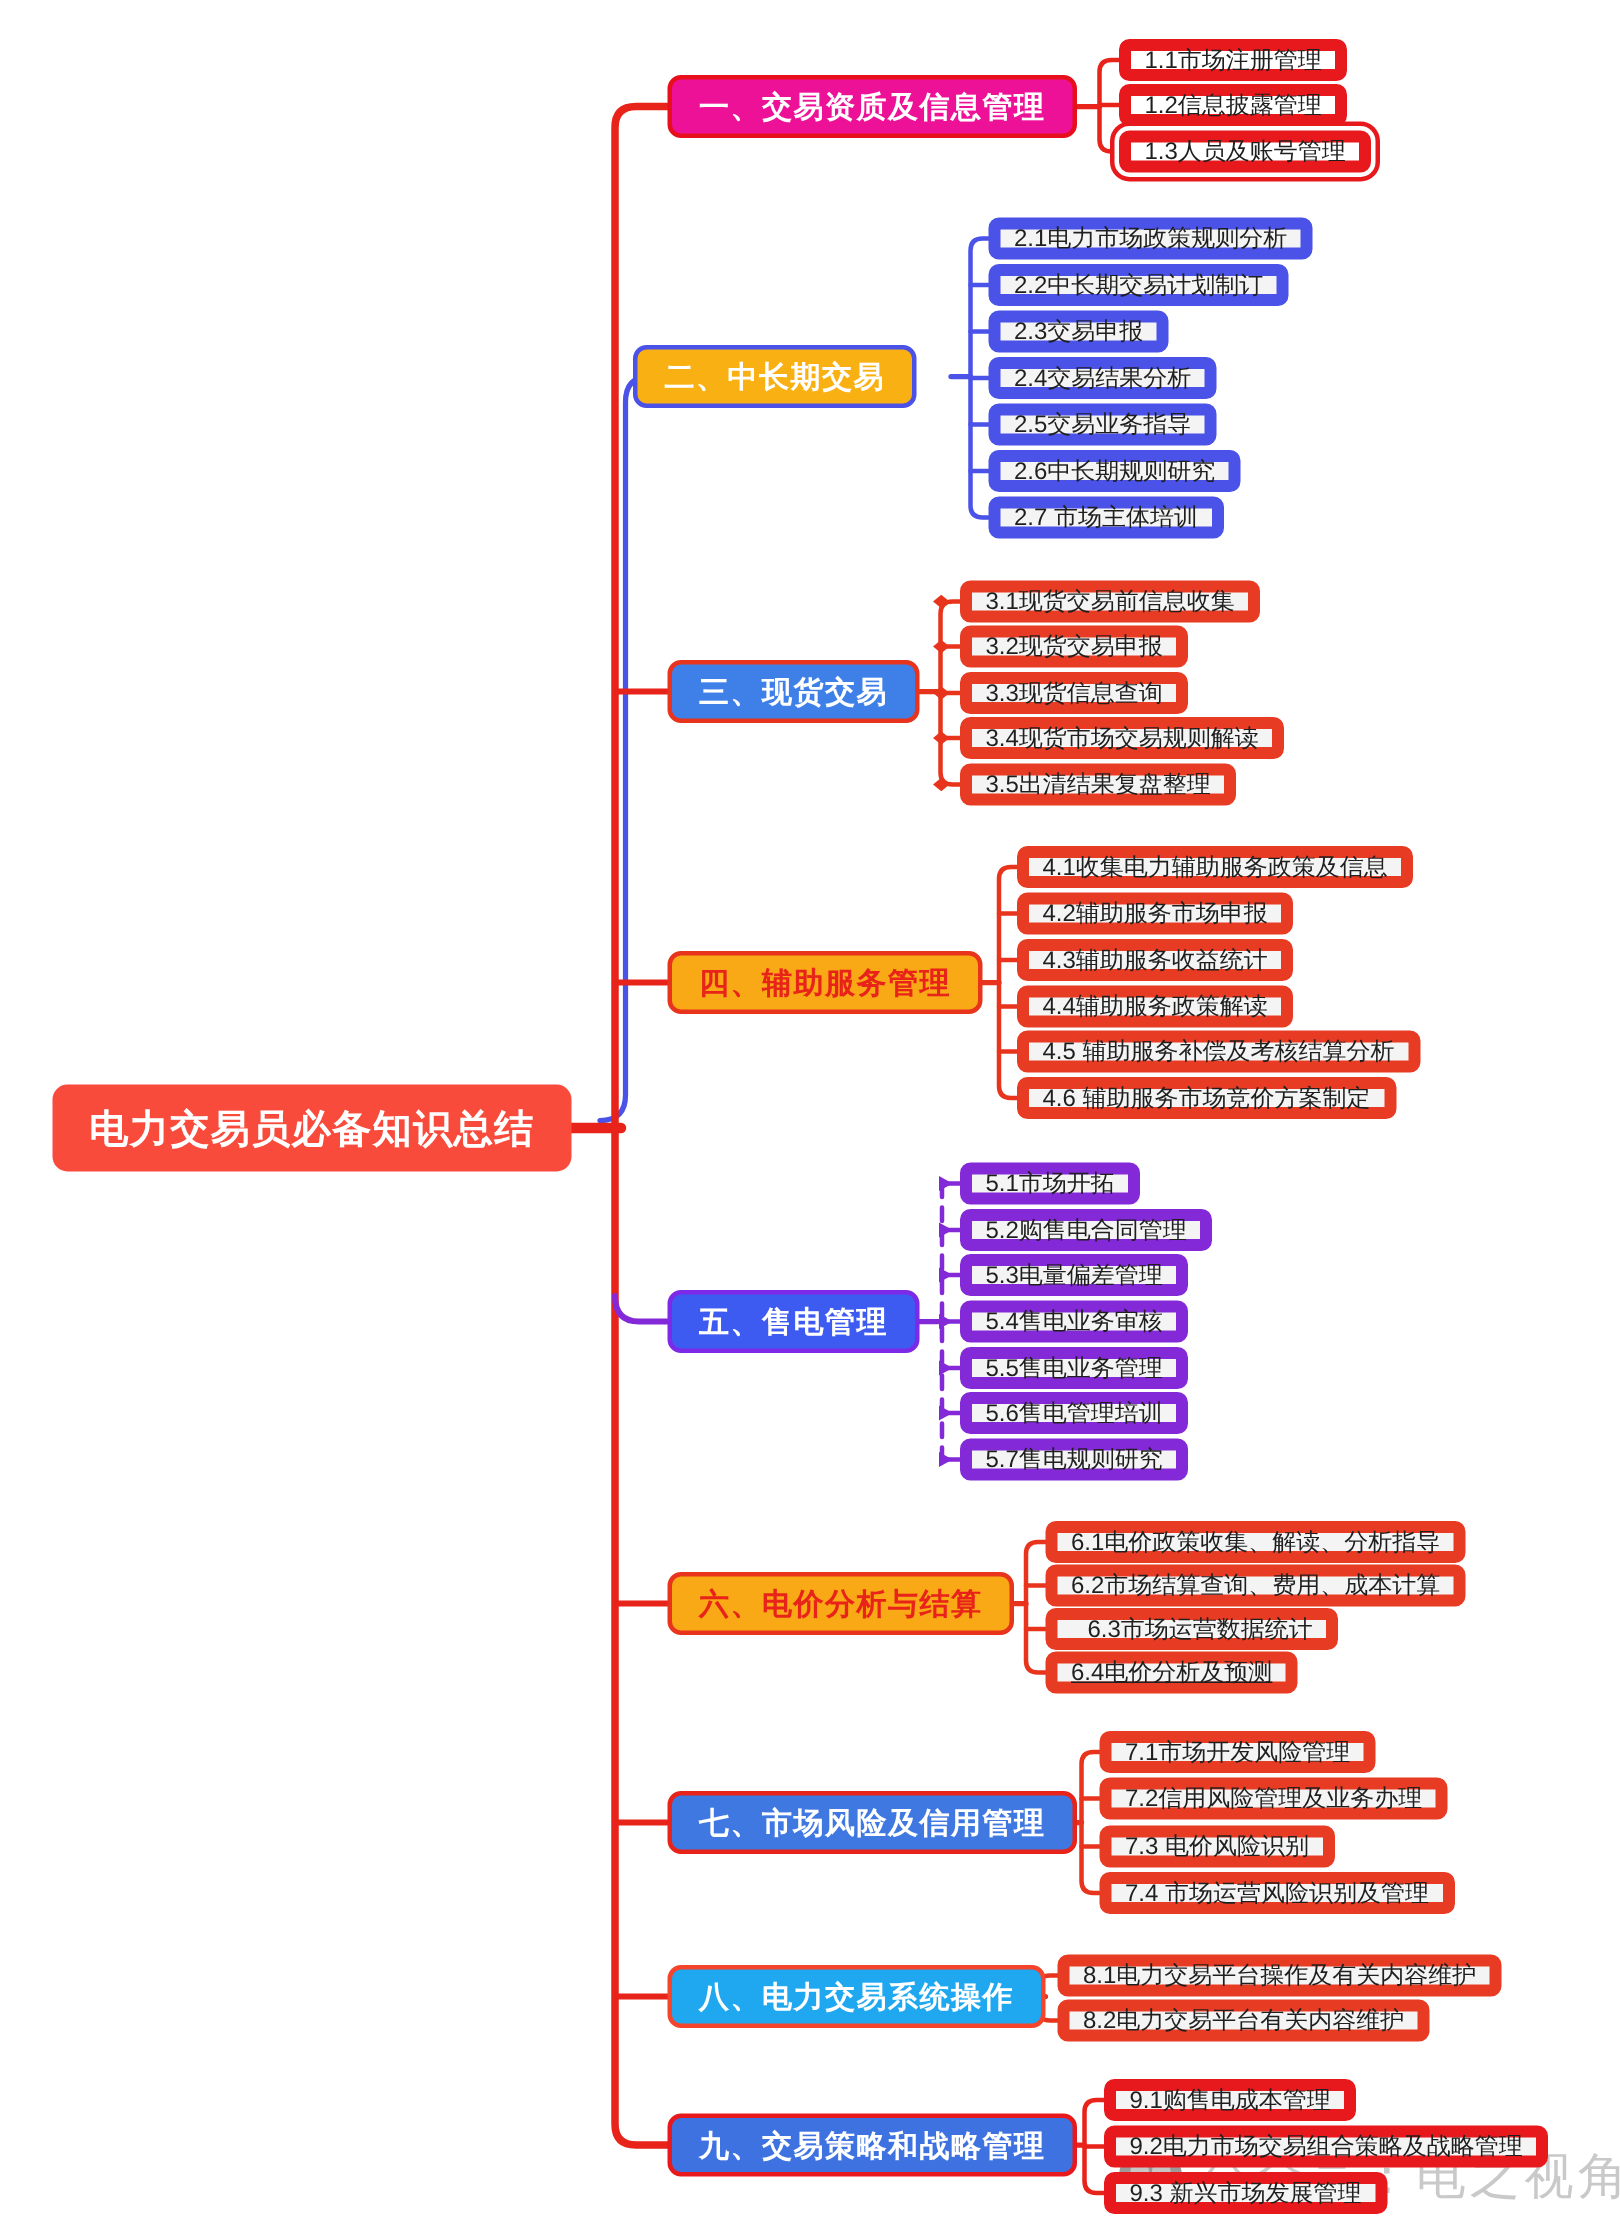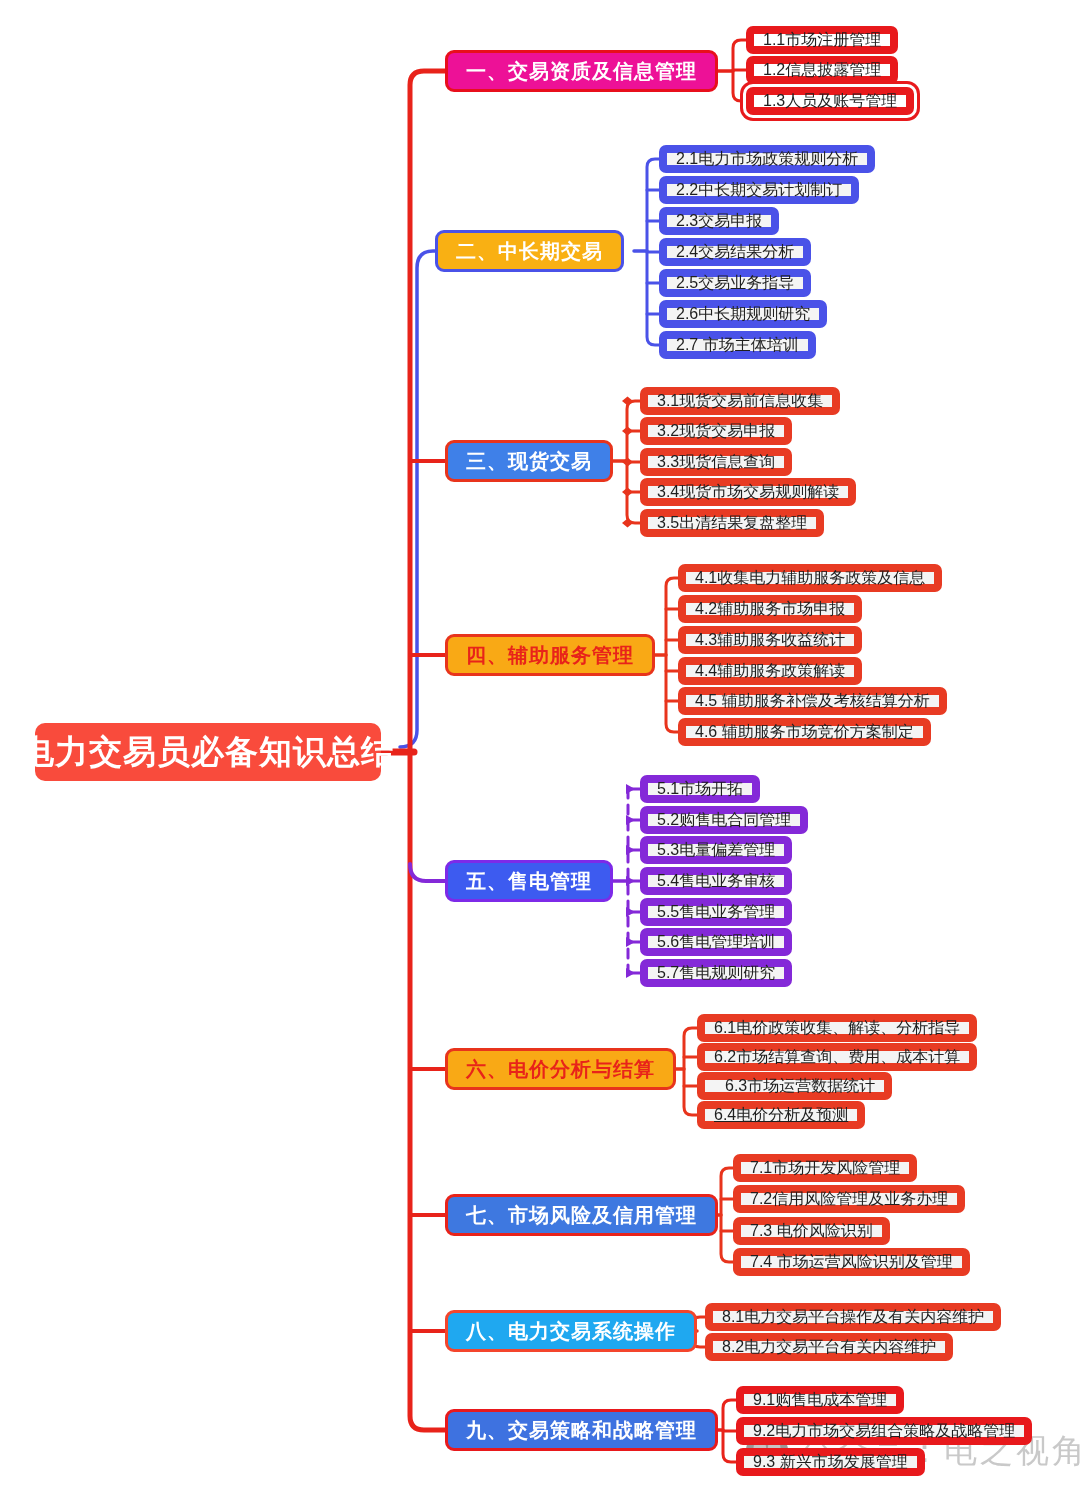--- a/index.html
+++ b/index.html
@@ -4,21 +4,21 @@
 <style>
   html,body{margin:0;padding:0;background:#ffffff;}
   .canvas{
     position:relative;width:1080px;height:1492px;background:#ffffff;overflow:hidden;
     font-family:"Liberation Sans","DejaVu Sans",sans-serif;
   }
   #connector-svg{position:absolute;left:0;top:0;z-index:2;}
   .root{
     position:absolute;left:35px;top:723px;width:346px;height:58px;z-index:3;
     display:flex;align-items:center;justify-content:center;
-    border-radius:10px;font-size:33px;font-weight:bold;letter-spacing:1px;
+    border-radius:10px;font-size:26px;font-weight:bold;letter-spacing:1px;
     white-space:nowrap;box-sizing:border-box;
   }
   .bnode{
     position:absolute;height:42px;z-index:3;display:flex;align-items:center;
     padding:0 18px;border:3.5px solid #000;border-radius:9px;box-sizing:border-box;
     font-size:20px;font-weight:bold;letter-spacing:1px;white-space:nowrap;
   }
   .cnode{
     position:absolute;height:28px;z-index:3;display:flex;align-items:center;
     padding:0 9px;border:8px solid #0c4a6e;border-radius:7px;box-sizing:border-box;
@@ -110,21 +110,21 @@
       <path d="M723,1431 H736" stroke="#e8231a" stroke-width="3" fill="none" stroke-linecap="round" stroke-linejoin="round"></path>
     </svg>
 
   <div class="root" style="background: rgb(249, 75, 60); color: rgb(255, 255, 255);">电力交易员必备知识总结</div>
 
   <div id="nodes">
       <div class="bnode" style="left: 445px; top: 50px; background: rgb(237, 17, 151); border-color: rgb(232, 15, 28); color: rgb(255, 255, 255);">一、交易资质及信息管理</div>
       <div class="cnode" style="left: 746px; top: 26px; border-color: rgb(232, 25, 28); background: rgb(255, 255, 255);">1.1市场注册管理</div>
       <div class="cnode" style="left: 746px; top: 56px; border-color: rgb(232, 25, 28); background: rgb(255, 255, 255);">1.2信息披露管理</div>
       <div class="cnode" style="left: 746px; top: 87px; border-color: rgb(232, 25, 28); background: rgb(255, 255, 255); box-shadow: rgb(255, 255, 255) 0px 0px 0px 3px, rgb(232, 25, 28) 0px 0px 0px 6px;">1.3人员及账号管理</div>
-      <div class="bnode" style="left: 435px; top: 230px; background: rgb(249, 176, 19); border-color: rgb(74, 82, 232); color: rgb(255, 255, 255);">二、中长期交易</div>
+      <div class="bnode" style="left: 422px; top: 230px; background: rgb(249, 176, 19); border-color: rgb(74, 82, 232); color: rgb(255, 255, 255);">二、中长期交易</div>
       <div class="cnode" style="left: 659px; top: 145px; border-color: rgb(74, 82, 232); background: rgb(244, 244, 244);">2.1电力市场政策规则分析</div>
       <div class="cnode" style="left: 659px; top: 176px; border-color: rgb(74, 82, 232); background: rgb(244, 244, 244);">2.2中长期交易计划制订</div>
       <div class="cnode" style="left: 659px; top: 207px; border-color: rgb(74, 82, 232); background: rgb(244, 244, 244);">2.3交易申报</div>
       <div class="cnode" style="left: 659px; top: 238px; border-color: rgb(74, 82, 232); background: rgb(244, 244, 244); text-align: center;">2.4交易结果分析</div>
       <div class="cnode" style="left: 659px; top: 269px; border-color: rgb(74, 82, 232); background: rgb(244, 244, 244);">2.5交易业务指导</div>
       <div class="cnode" style="left: 659px; top: 300px; border-color: rgb(74, 82, 232); background: rgb(244, 244, 244);">2.6中长期规则研究</div>
       <div class="cnode" style="left: 659px; top: 331px; border-color: rgb(74, 82, 232); background: rgb(244, 244, 244);">2.7 市场主体培训</div>
       <div class="bnode" style="left: 445px; top: 440px; background: rgb(63, 128, 232); border-color: rgb(232, 52, 28); color: rgb(255, 255, 255);">三、现货交易</div>
       <div class="cnode" style="left: 640px; top: 387px; border-color: rgb(232, 59, 35); background: rgb(244, 244, 244);">3.1现货交易前信息收集</div>
       <div class="cnode" style="left: 640px; top: 417px; border-color: rgb(232, 59, 35); background: rgb(244, 244, 244);">3.2现货交易申报</div>

